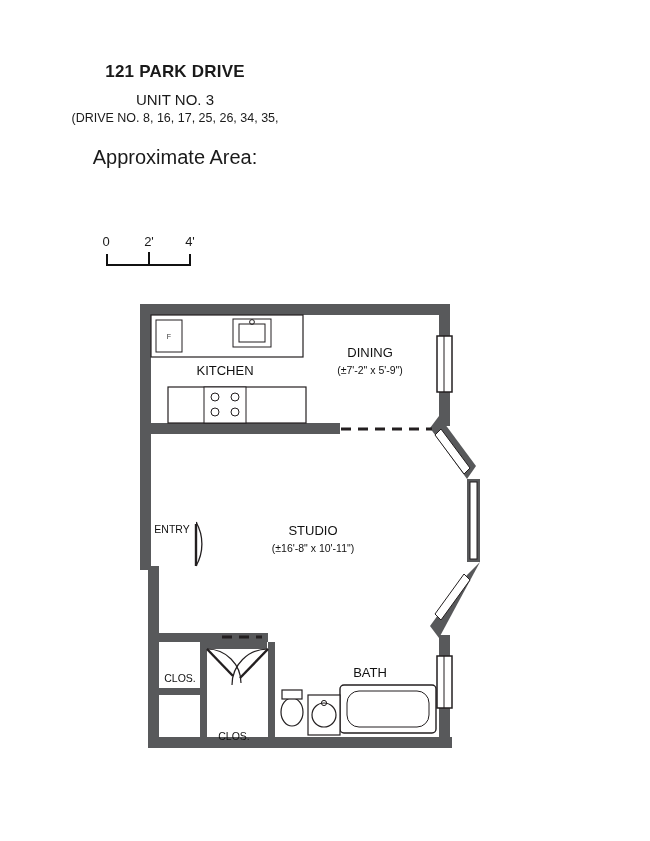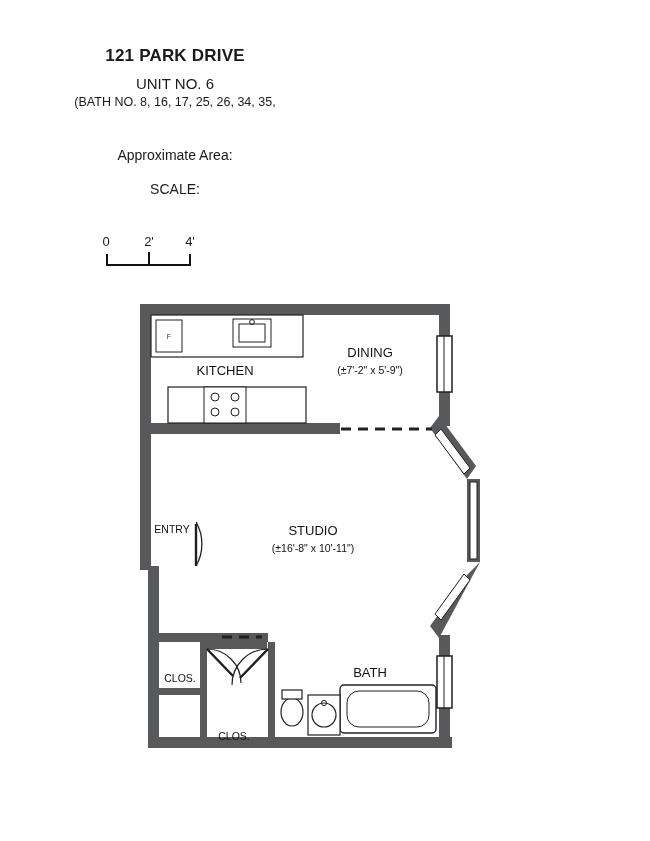--- a/index.html
+++ b/index.html
@@ -21,36 +21,36 @@
     position: absolute;
     left: 0;
     top: 46px;
     width: 350px;
     text-align: center;
   }
   .title {
     font-size: 17px;
     font-weight: bold;
     letter-spacing: 0.2px;
-    margin: 0 0 9px 0;
+    margin: 16px 0 9px 0;
   }
   .unit-no {
     font-size: 15px;
     margin: 0 0 3px 0;
   }
   .unit-similar {
     font-size: 12.5px;
     line-height: 1.25;
     margin: 0;
     width: 290px;
     margin-left: 30px;
   }
   .area-block {
-    margin-top: 35px;
-    font-size: 14px;
+    margin-top: 17px;
+    font-size: 20px;
     line-height: 1.32;
   }
   .scale-label {
     margin-top: 17px;
     font-size: 14px;
   }
 
   
   .scalebar {
     position: absolute;
@@ -127,26 +127,25 @@
     font-size: 7px;
     fill: #333;
     text-anchor: middle;
   }
 </style>
 </head>
 <body>
 
 <div class="header">
   <p class="title">121 PARK DRIVE</p>
-  <p class="unit-no">UNIT NO. 6</p>
-  <p class="unit-similar">(BATH NO. 8, 16, 17, 25, 26, 34, 35,</p>
+  <p class="unit-no">UNIT NO. 3</p>
+  <p class="unit-similar">(DRIVE NO. 8, 16, 17, 25, 26, 34, 35,</p>
   <div class="area-block">
     <div>Approximate Area:</div>
   </div>
-  <div class="scale-label">SCALE:</div>
 </div>
 
 <div class="scalebar">
   <div class="tick-labels">
     <span class="sb-0">0</span>
     <span class="sb-2">2'</span>
     <span class="sb-4">4'</span>
   </div>
   <div class="bar"></div>
 </div>

